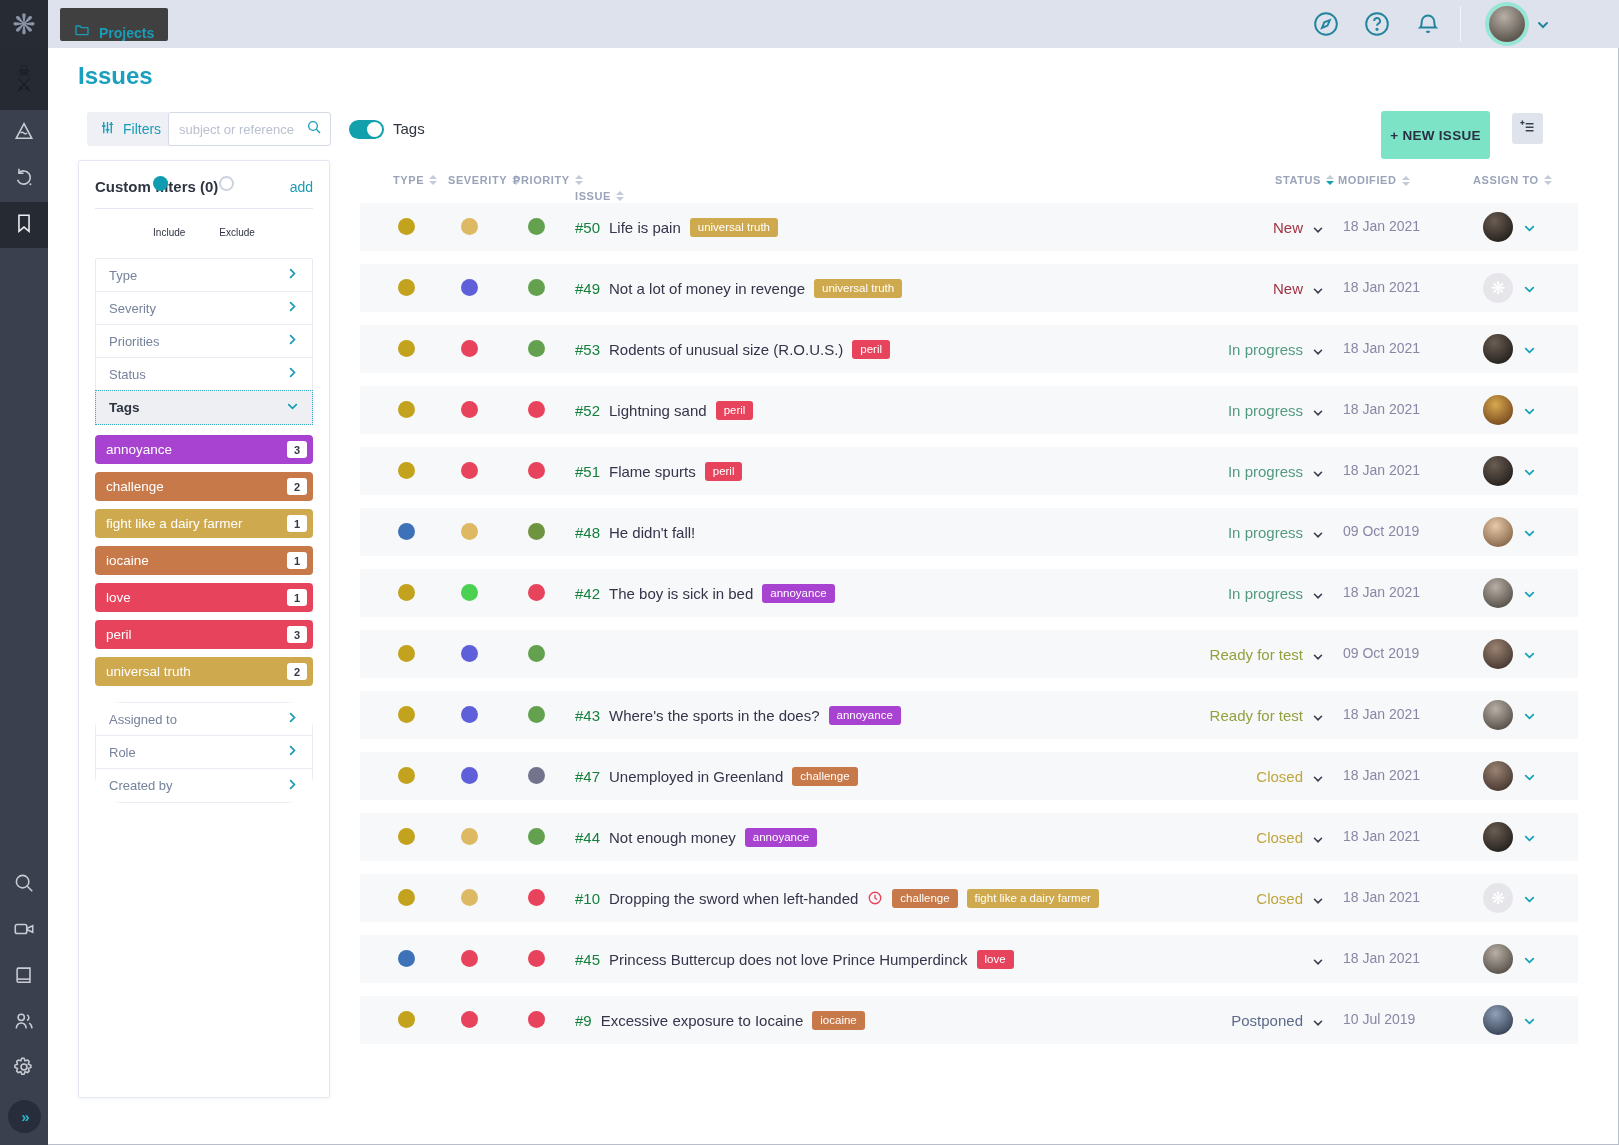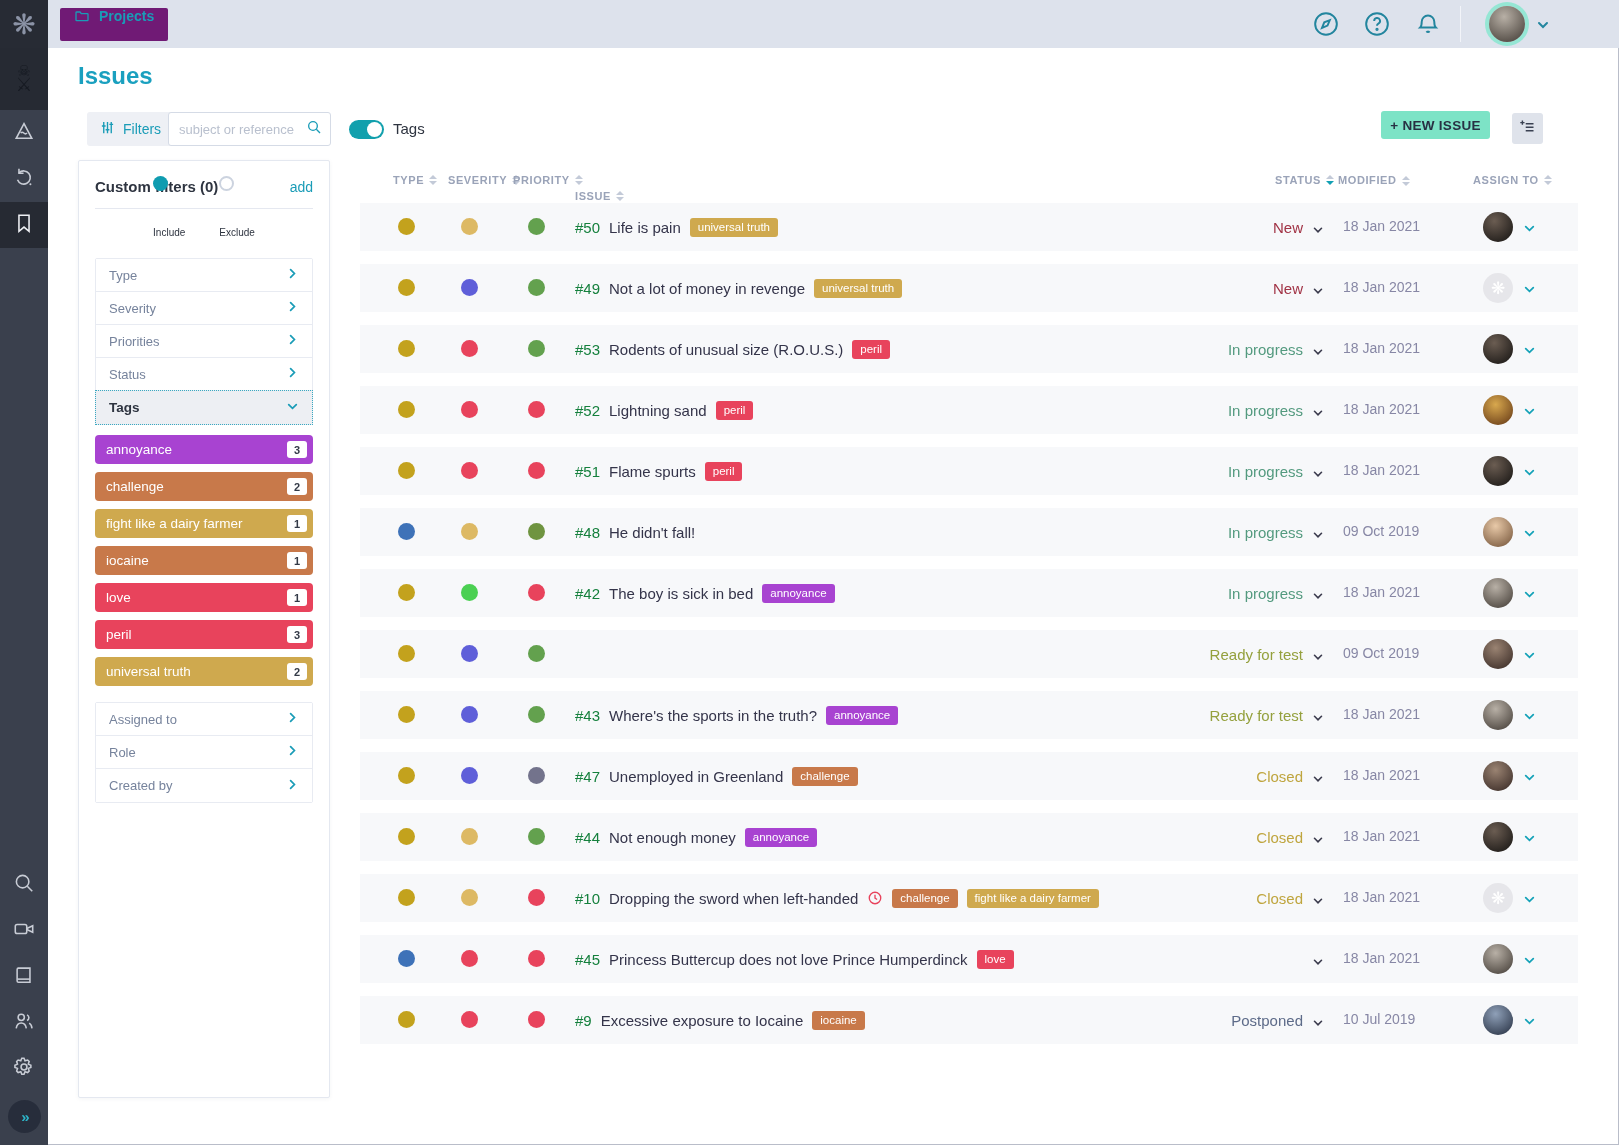--- a/index.html
+++ b/index.html
@@ -6,22 +6,22 @@
   html,body { width:1619px; height:1145px; }
   body {
     position:relative; background:#fff; overflow:hidden;
     font-family:"Liberation Sans", sans-serif; color:#2e3440;
     box-shadow: inset 0 0 0 1px #b9bdc9;
   }
   
   .topbar { position:absolute; left:0; top:0; width:1619px; height:48px; background:#dde2ec; }
   .logo-sq { position:absolute; left:0; top:0; width:48px; height:48px; background:#272b34;
              display:flex; align-items:center; justify-content:center; color:#8b93a6; font-size:28px; }
-  .crumb { position:absolute; left:60px; top:8px; height:33px; background:#701a75; border-radius:2px;
-           display:flex; align-items:flex-start; gap:9px; padding:0 14px; color:#1a9cb7; font-weight:bold; font-size:14px; }
+  .crumb { position:absolute; left:60px; top:8px; height:33px; background:#404040; border-radius:2px;
+           display:flex; align-items:flex-end; gap:9px; padding:0 14px; color:#1a9cb7; font-weight:bold; font-size:14px; }
   .crumb svg { width:16px; height:16px; }
   .top-ic { position:absolute; top:11px; width:26px; height:26px; color:#22859e; cursor:pointer; }
   .top-ic svg { width:26px; height:26px; }
   .top-div { position:absolute; top:6px; left:1460px; width:1px; height:36px; background:#f2f4f9; }
   .top-avatar { position:absolute; left:1489px; top:6px; width:36px; height:36px; border-radius:50%;
                 box-shadow:0 0 0 4px #95e6d4; }
   .top-chev { position:absolute; left:1535px; top:17px; width:16px; height:16px; color:#23869f; }
   .top-chev svg{ width:16px;height:16px;}
   
   .sidebar { position:absolute; left:0; top:48px; width:48px; height:1097px; background:#3a404d;
@@ -43,21 +43,21 @@
   .btn-filters svg { width:15px; height:15px; }
   .search-box { position:absolute; left:168px; top:112px; width:163px; height:34px; background:#fff;
                 border:1px solid #d5dbe6; border-radius:3px; display:flex; align-items:center; padding:0 8px 0 10px; }
   .search-box input { flex:1; border:none; outline:none; font-size:13px; color:#5d6678; min-width:0;
                       font-family:"Liberation Sans",sans-serif; background:transparent; }
   .search-box input::placeholder { color:#b9c0ce; }
   .search-box svg { width:16px; height:16px; color:#1a9cb7; flex:none; }
   .toggle { position:absolute; left:349px; top:120px; width:35px; height:19px; border-radius:10px; background:#12a0ad; cursor:pointer; }
   .toggle .knob { position:absolute; right:2px; top:2px; width:15px; height:15px; border-radius:50%; background:#fff; }
   .toggle-label { position:absolute; left:393px; top:120px; font-size:15px; color:#2e3440; }
-  .btn-new { position:absolute; left:1381px; top:111px; width:109px; height:28px; background:#7de3c6; border-radius:3px;
+  .btn-new { position:absolute; left:1381px; top:111px; width:109px; height:48px; background:#7de3c6; border-radius:3px;
              display:flex; align-items:center; justify-content:center; font-size:13.5px; font-weight:bold; color:#283043;
              letter-spacing:.3px; cursor:pointer; }
   .btn-opts { position:absolute; left:1512px; top:113px; width:31px; height:31px; background:#dfe3eb; border-radius:3px;
               display:flex; align-items:center; justify-content:center; color:#3a4152; cursor:pointer; }
   .btn-opts svg { width:17px; height:17px; }
   
   .panel { position:absolute; left:78px; top:160px; width:252px; height:938px; background:#fff;
            border:1px solid #e4e8f0; border-radius:2px; box-shadow:0 1px 4px rgba(40,50,70,.05); padding:17px 16px; }
   .panel-head { display:flex; align-items:baseline; justify-content:space-between; }
   .panel-title { font-size:15px; font-weight:bold; color:#2e3440; }
@@ -74,21 +74,21 @@
   .flist .frow:last-child { border-bottom:none; }
   .frow .chv { color:#1a9cb7; }
   .frow .chv svg { width:13px; height:13px; }
   .frow.expanded { background:#edeff3; outline:1px dotted #3aa9c0; font-weight:bold; color:#2e3440; font-size:13.5px; }
   .chips { margin-top:10px; }
   .chip { height:29px; margin-bottom:8px; border-radius:4px; display:flex; align-items:center; justify-content:space-between;
           padding:0 6px 0 11px; cursor:pointer; }
   .chip .clabel { color:#fff; font-size:13.5px; }
   .chip .ccount { min-width:20px; height:17px; background:#fff; border-radius:3px; display:flex; align-items:center;
                   justify-content:center; font-size:11px; font-weight:bold; color:#333a47; padding:0 4px; }
-  .more { margin-top:16px; }
+  .more { margin-top:16px;border-radius:28px; }
   
   .thead { position:absolute; left:360px; top:170px; width:1218px; height:26px; }
   .th { position:absolute; top:4px; display:flex; align-items:center; gap:5px; font-size:11px; font-weight:bold;
         letter-spacing:.6px; color:#9aa3b8; cursor:pointer; }
   .sort { display:inline-flex; flex-direction:column; gap:2px; }
   .sort i { display:block; width:0; height:0; border-left:4px solid transparent; border-right:4px solid transparent; }
   .sort .up   { border-bottom:4px solid #c3cad8; }
   .sort .down { border-top:4px solid #c3cad8; }
   .sort.desc .down { border-top-color:#12a0b4; }
   .rows { position:absolute; left:360px; top:203px; width:1218px; }
@@ -539,21 +539,21 @@
       <span class="row-chev"><svg viewBox="0 0 24 24" fill="none" stroke="currentColor" stroke-width="3.2" stroke-linecap="round">
           <path d="M5 8.5l7 7 7-7"></path>
         </svg></span>
     </div>
     <div class="row">
       <span class="dot" style="left: 38px; background: rgb(195, 162, 29);"></span>
       <span class="dot" style="left: 101px; background: rgb(95, 95, 217);"></span>
       <span class="dot" style="left: 168px; background: rgb(99, 161, 78);"></span>
       <div class="issue-line">
         <span class="ref">#43</span>
-        <span class="subject">Where's the sports in the truth?</span>
+        <span class="subject">Where's the sports in the does?</span>
         <span class="rtag" style="background: rgb(168, 67, 209);">annoyance</span>
       </div>
       <div class="status" style="color: rgb(148, 160, 61);">Ready for test</div>
       <span class="st-chev"><svg viewBox="0 0 24 24" fill="none" stroke="currentColor" stroke-width="3.2" stroke-linecap="round">
           <path d="M5 8.5l7 7 7-7"></path>
         </svg></span>
       <span class="mdate">18 Jan 2021</span>
       <span class="avatar av-f"></span>
       <span class="row-chev"><svg viewBox="0 0 24 24" fill="none" stroke="currentColor" stroke-width="3.2" stroke-linecap="round">
           <path d="M5 8.5l7 7 7-7"></path>

